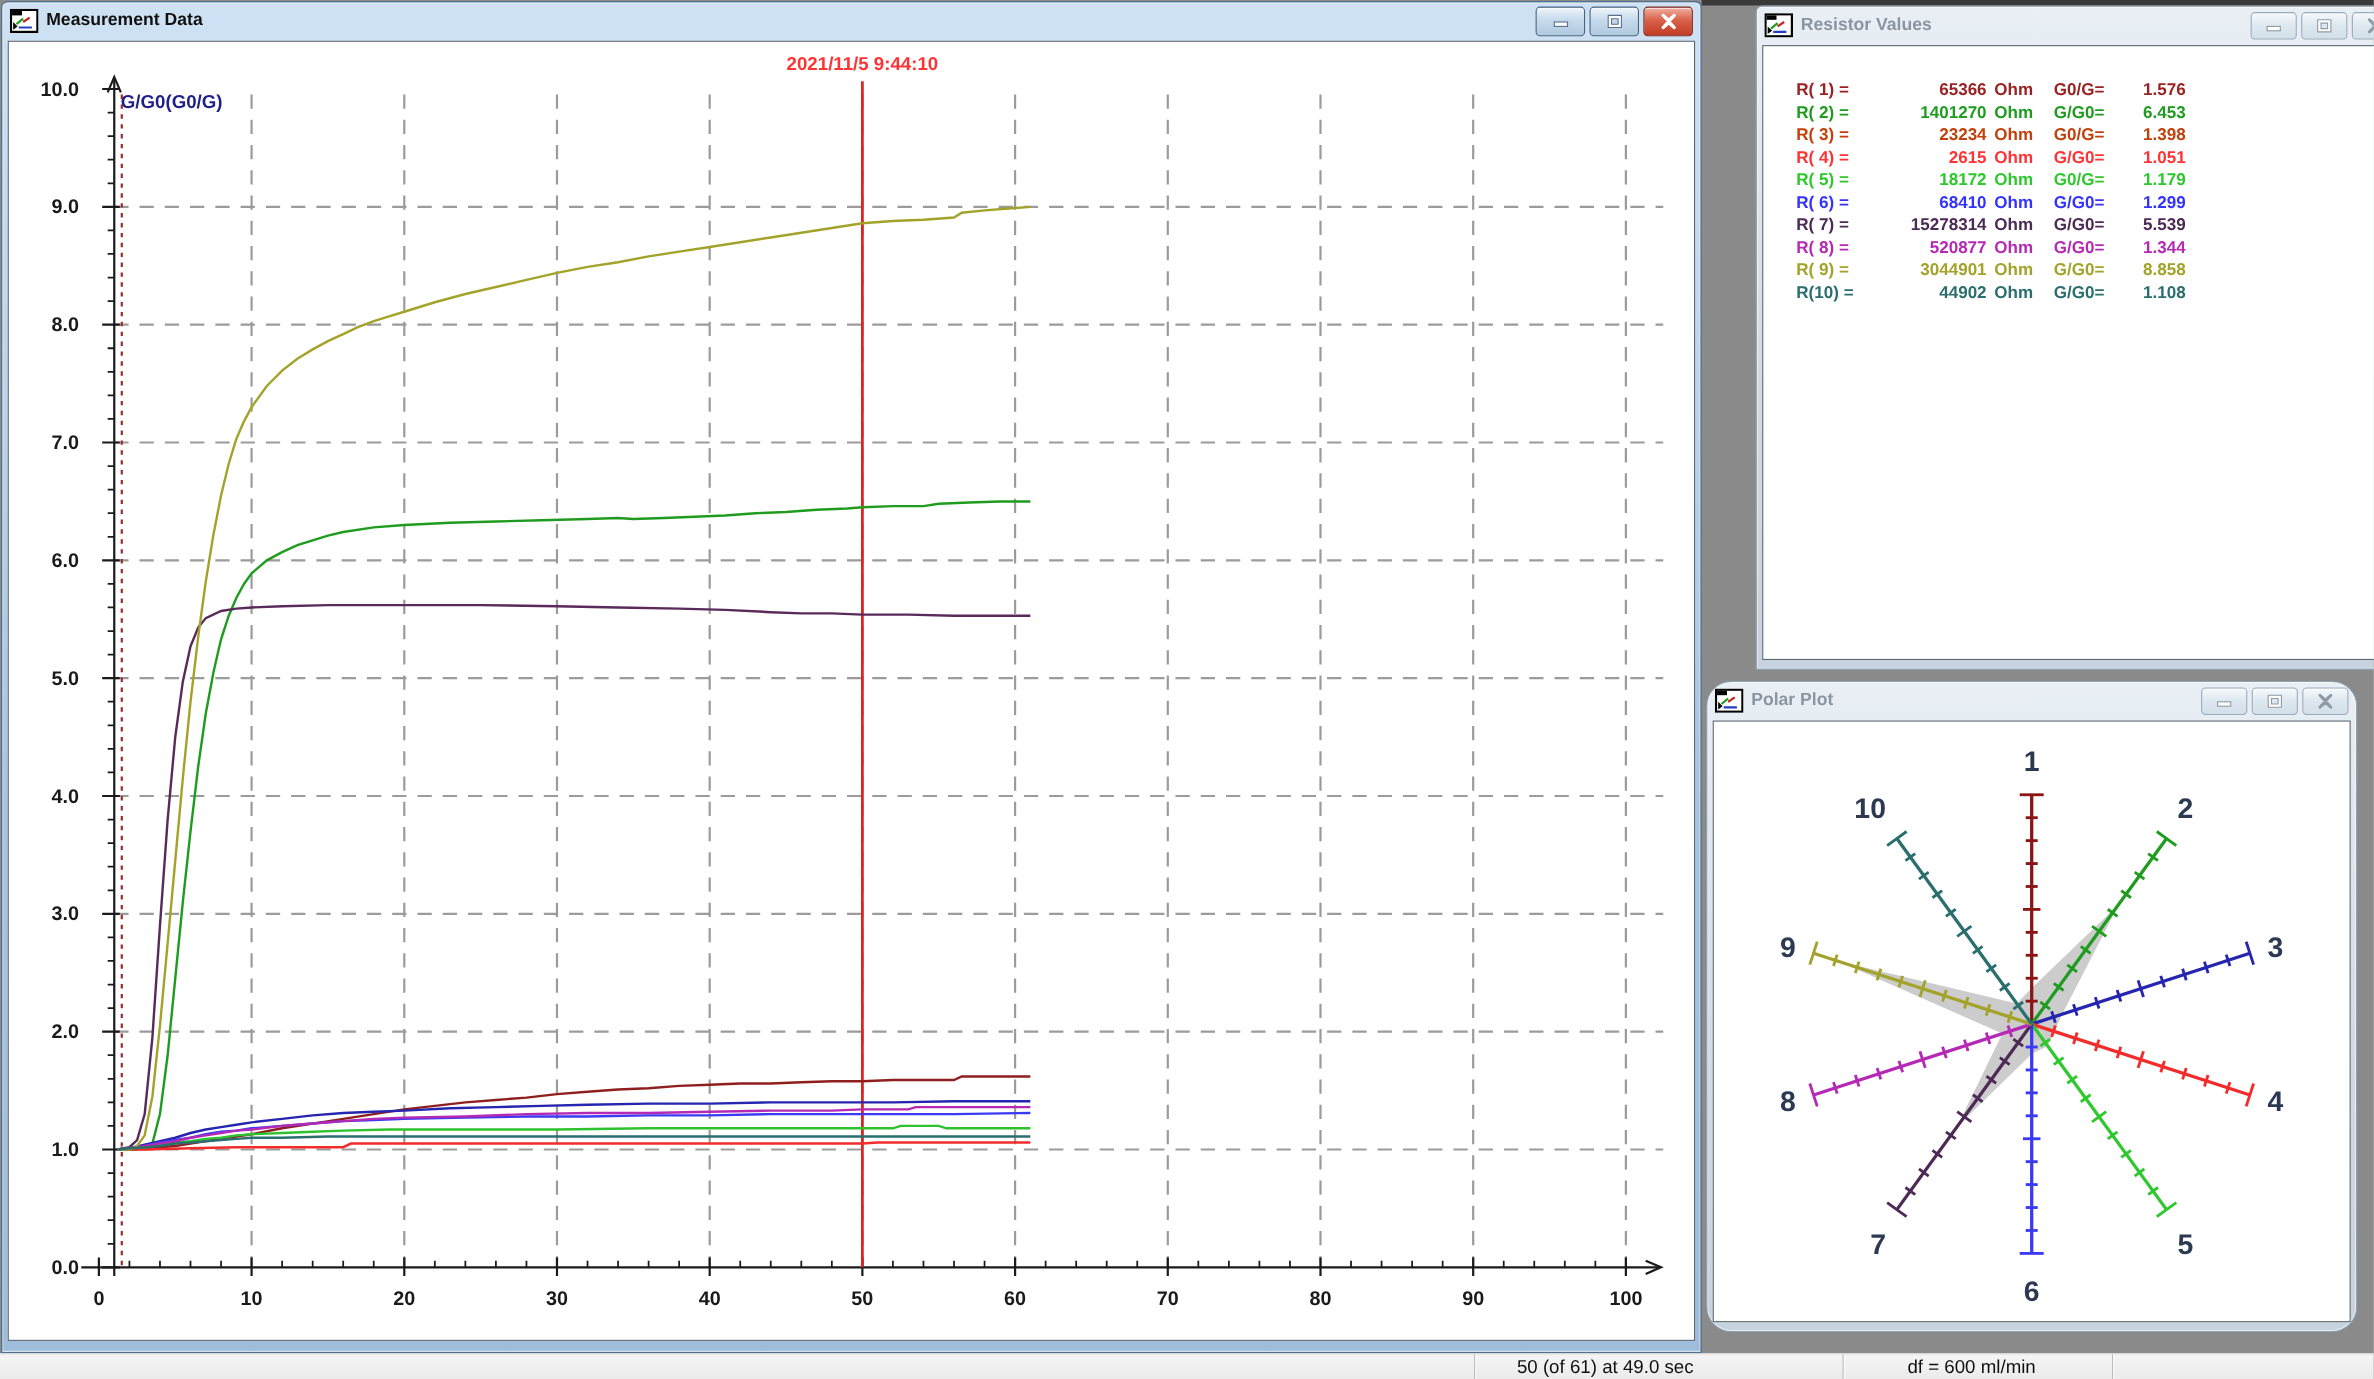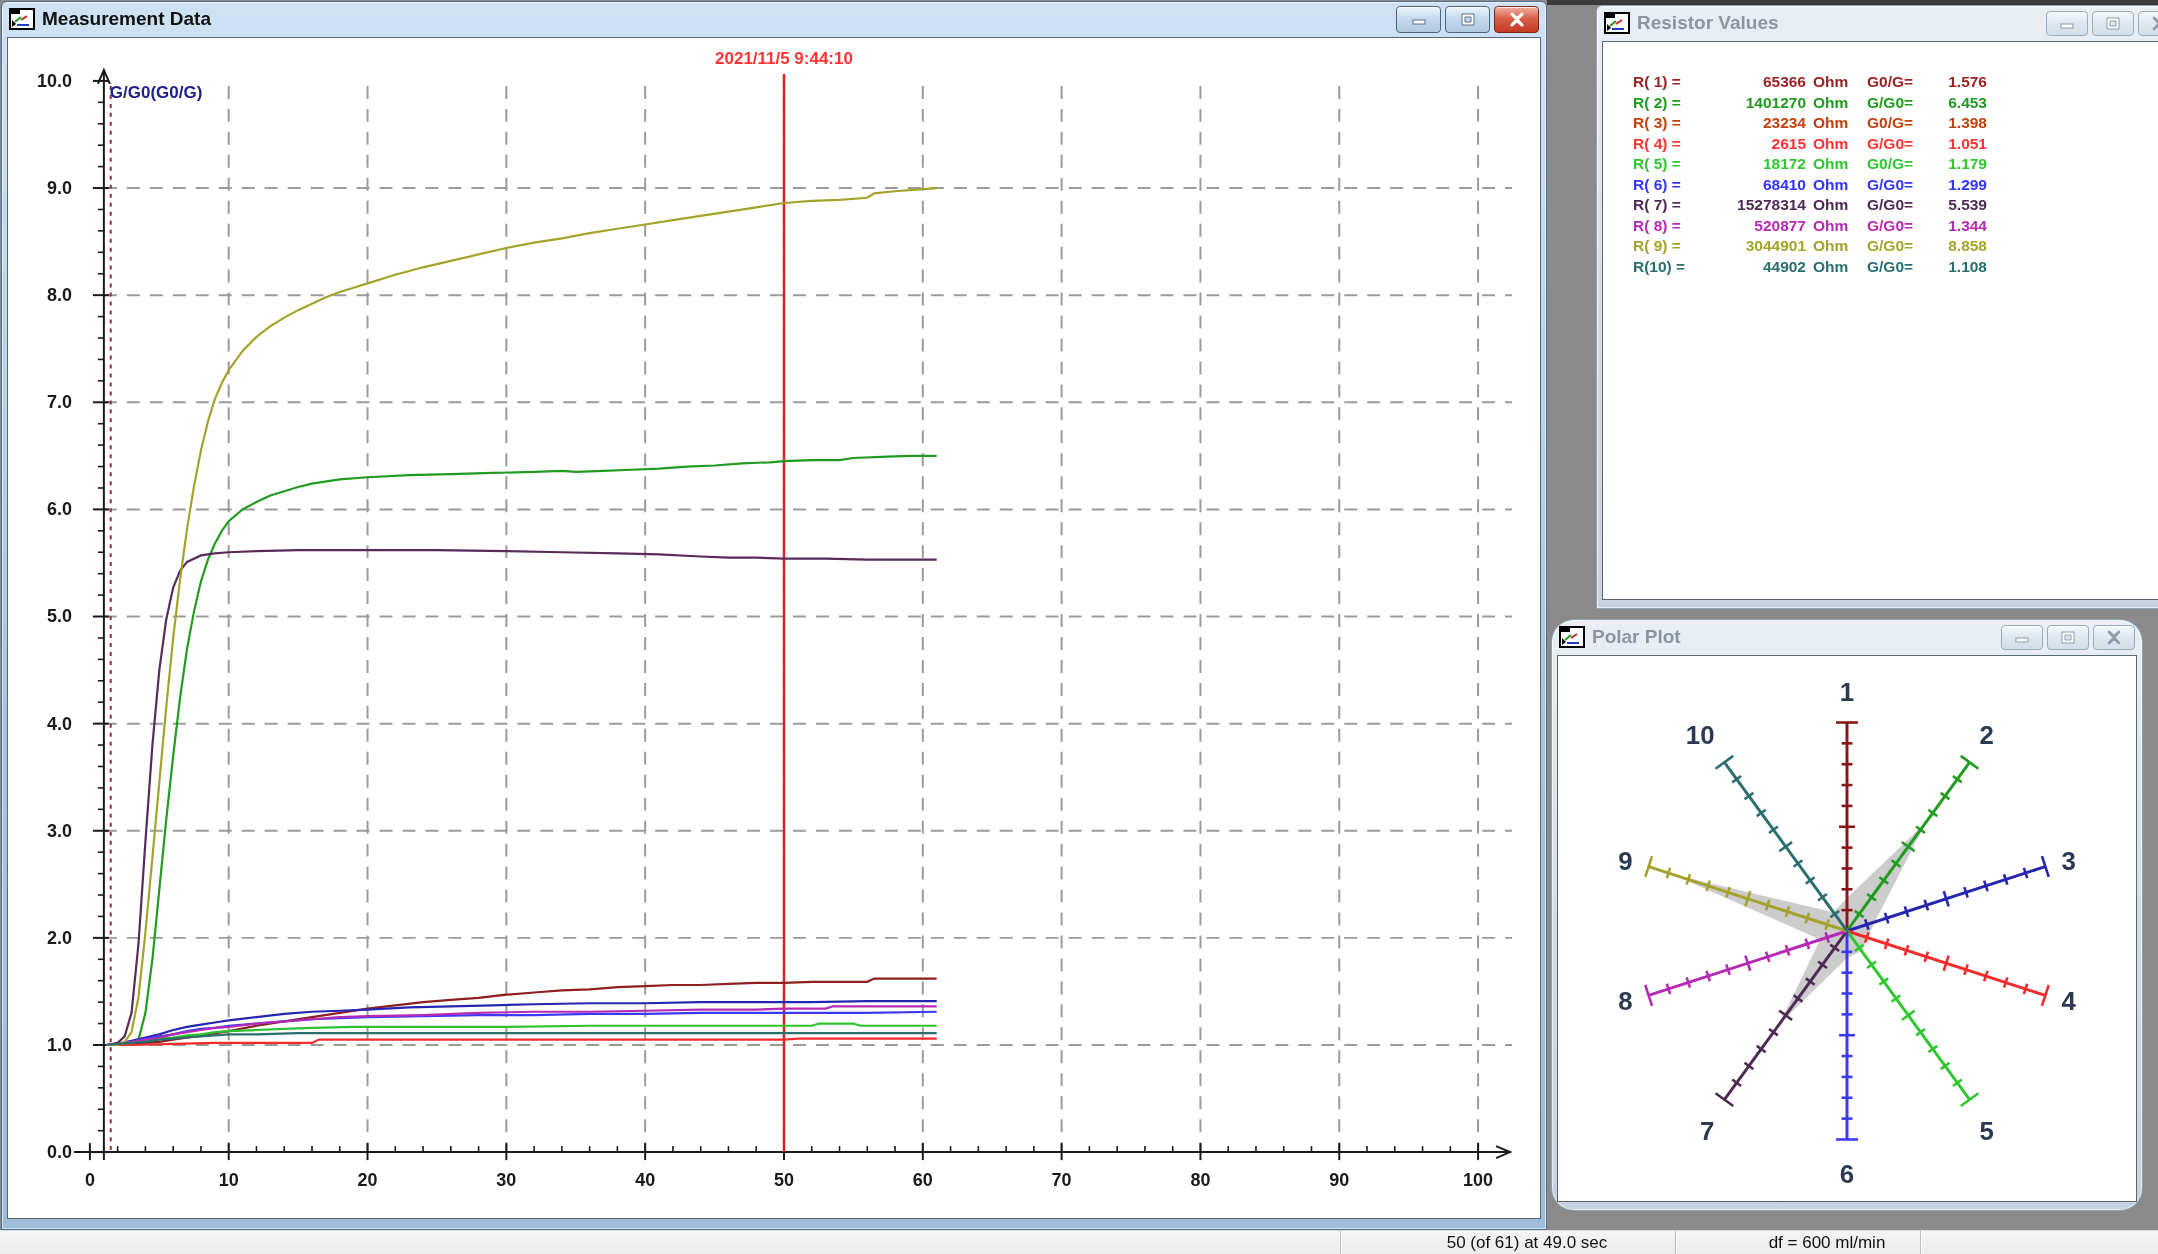--- a/index.html
+++ b/index.html
@@ -17,21 +17,21 @@
     background:linear-gradient(#cfe2f4,#a6c4e0 60%,#9ebddb);
     border:1px solid #4f718f;
     box-shadow:inset 0 0 0 1px rgba(255,255,255,.55);
   }
   .win.inactive{
     background:linear-gradient(#e9eff5,#cfdae4 60%,#c6d2dd);
     border:1px solid #8fa2b2;
     box-shadow:inset 0 0 0 1px rgba(255,255,255,.6);
   }
   .titlebar{height:34px;display:flex;align-items:center;padding:0 7px;gap:7px;}
-  .title{font-size:19px;font-weight:600;color:#101010;flex:0 1 auto;white-space:nowrap;}
+  .title{font-size:16px;font-weight:600;color:#101010;flex:0 1 auto;white-space:nowrap;}
   .inactive .title{color:#8b95a0;font-weight:600;}
   .spacer{flex:1 1 auto;}
   .appicon{width:26px;height:22px;display:inline-block;flex:0 0 auto;}
   .capbtns{display:flex;gap:4px;align-items:center;}
   .cap{
     width:45px;height:27px;border-radius:4px;border:1px solid #49657f;
     background:linear-gradient(#eef5fb,#c6daec 45%,#b0c9df);
     display:flex;align-items:center;justify-content:center;padding:0;cursor:default;
     box-shadow:inset 0 1px 0 rgba(255,255,255,.8);
   }
@@ -59,21 +59,21 @@
   .res-row .rr{width:56px;text-align:right;}
 
   
   #statusbar{
     position:absolute;left:0;top:1230px;width:2158px;height:24px;
     background:linear-gradient(#f5f5f5,#ebebeb);
     border-top:1px solid #d9d9d9;box-sizing:border-box;
   }
   .sb-panel{position:absolute;top:0;height:23px;display:flex;align-items:center;
     font-size:17px;font-weight:500;color:#101010;box-sizing:border-box;
-    border-left:1px solid #bdbdbd;box-shadow:inset 1px 0 0 #ffffff;justify-content:center;}
+    border-left:1px solid #bdbdbd;box-shadow:inset 1px 0 0 #ffffff;}
   .sb-panel.first{border-left:none;box-shadow:none;}
   #sb-1{left:0;width:1340px;}
   #sb-2{left:1340px;width:335px;padding-left:38px;}
   #sb-3{left:1675px;width:245px;padding-left:58px;}
   #sb-4{left:1920px;width:238px;}
 
   svg text{font-family:"Liberation Sans",sans-serif;}
 </style>
 </head>
 <body>

